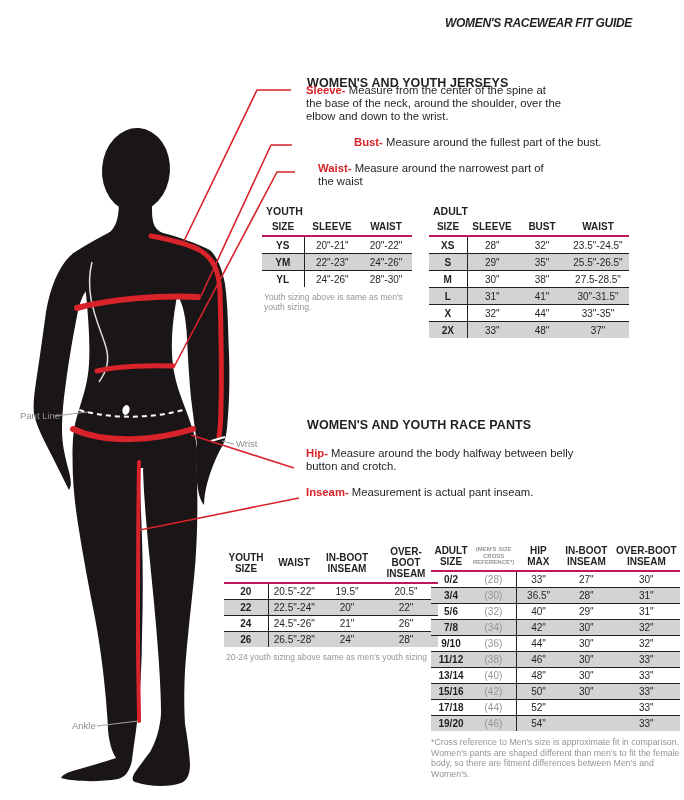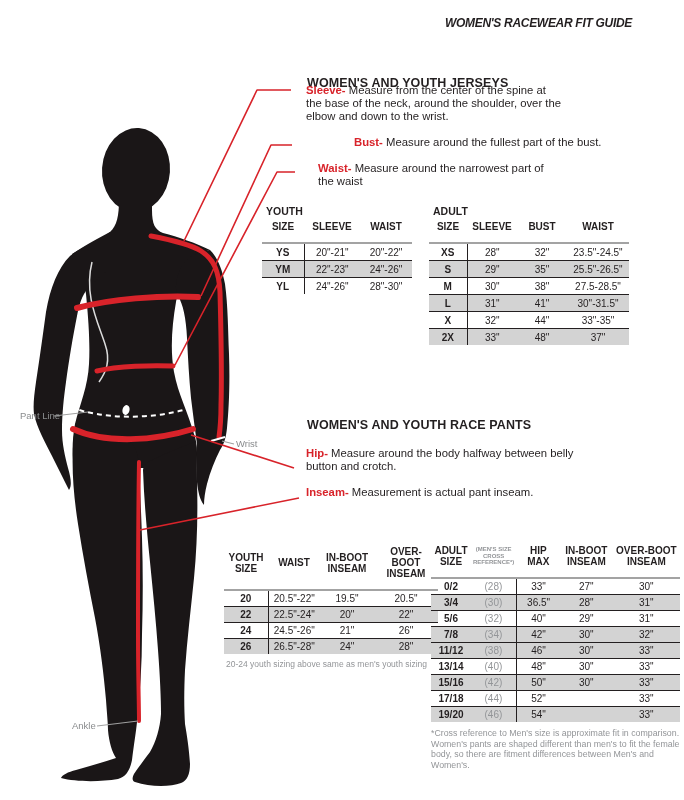--- a/index.html
+++ b/index.html
@@ -16,21 +16,21 @@
   }
   .section-heading{font-size:12.5px;font-weight:bold;letter-spacing:0.1px;color:#231f20;}
   .measure{font-size:11.3px;line-height:13px;color:#231f20;}
   .measure .term{color:#d8232a;font-weight:bold;}
 
   
   .twrap{position:absolute;}
   .tlabel{font-size:10.5px;font-weight:bold;margin:0 0 3px 4px;color:#231f20;}
   table{border-collapse:collapse;table-layout:fixed;}
   th,td{text-align:center;vertical-align:middle;}
-  th{font-size:10px;font-weight:bold;line-height:11px;padding:1px 2px 10px 2px;border-bottom:2px solid #a3a3a3;color:#231f20;}
+  th{font-size:10px;font-weight:bold;line-height:11px;padding:1px 2px 3px 2px;border-bottom:2px solid #be185d;color:#231f20;}
   td{font-size:10px;line-height:11px;padding:2.5px 2px;color:#231f20;}
   .pants td{padding:2px 2px;}
   tr:not(:last-child) td{border-bottom:1px solid #231f20;}
   td.b{font-weight:bold;}
   td.vline{border-right:1.5px solid #231f20;}
   tr.shade td{background:#d3d3d3;}
   td.grayc{color:#939598;font-weight:normal;}
   .hstack div{display:block;}
   th .tiny{font-size:6px;line-height:6.5px;color:#939598;font-weight:bold;}
   .t-yj th:nth-child(1){width:38px}.t-yj th:nth-child(2){width:52px}.t-yj th:nth-child(3){width:48px}
@@ -136,20 +136,21 @@
             <td>22"-23"</td>
             <td>24"-26"</td>
           </tr>
           <tr>
             <td class="b vline">YL</td>
             <td>24"-26"</td>
             <td>28"-30"</td>
           </tr>
         </tbody>
     </table>
+    <div class="tnote narrow">Youth sizing above is same as men's youth sizing.</div>
   </div>
 
   <div class="twrap" style="left:429px;top:205px;">
     <div class="tlabel">ADULT</div>
     <table class="t-aj">
       <thead>
         <tr>
           <th>SIZE</th>
           <th>SLEEVE</th>
           <th>BUST</th>
@@ -296,20 +297,27 @@
             <td>29"</td>
             <td>31"</td>
           </tr>
           <tr class="shade">
             <td class="b">7/8</td>
             <td class="vline grayc">(34)</td>
             <td>42"</td>
             <td>30"</td>
             <td>32"</td>
           </tr>
+          <tr>
+            <td class="b">9/10</td>
+            <td class="vline grayc">(36)</td>
+            <td>44"</td>
+            <td>30"</td>
+            <td>32"</td>
+          </tr>
           <tr class="shade">
             <td class="b">11/12</td>
             <td class="vline grayc">(38)</td>
             <td>46"</td>
             <td>30"</td>
             <td>33"</td>
           </tr>
           <tr>
             <td class="b">13/14</td>
             <td class="vline grayc">(40)</td>

